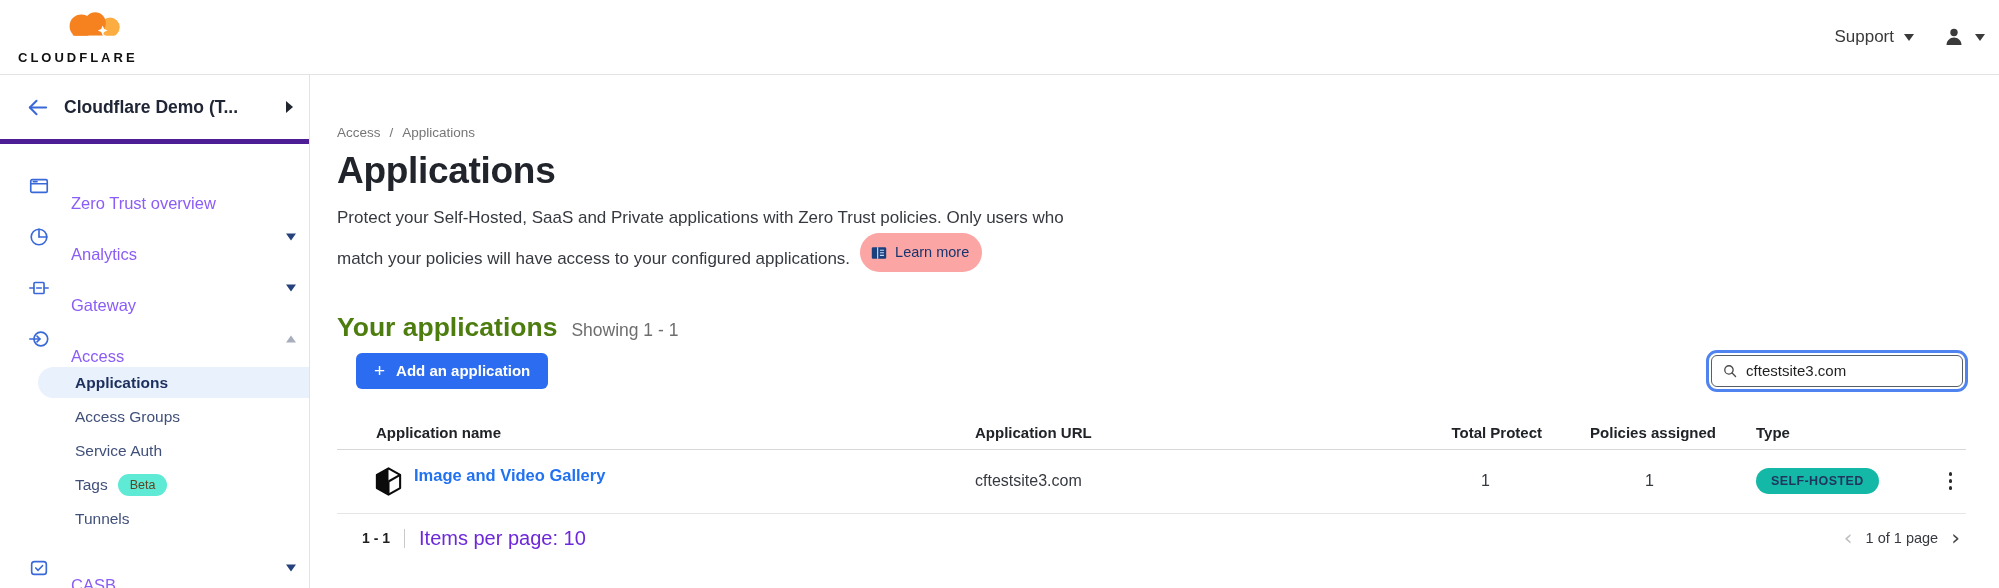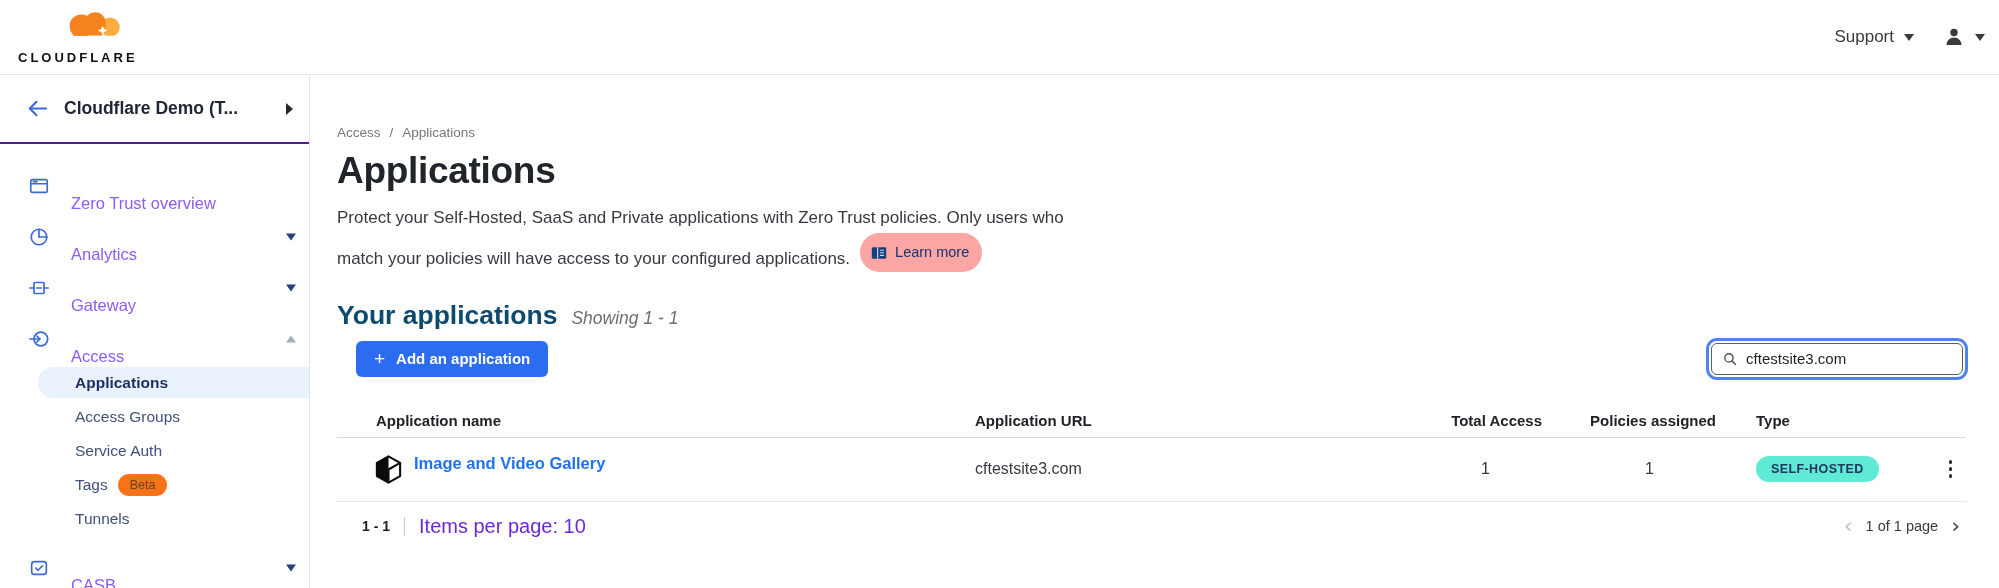--- a/index.html
+++ b/index.html
@@ -15,50 +15,50 @@
   .topbar-right { display:flex; align-items:center; gap:28px; padding-right:4px; }
   .support { display:flex; align-items:center; gap:10px; font-size:17px; color:#3a3a3a; cursor:pointer; }
   .user-menu { display:flex; align-items:center; gap:9px; cursor:pointer; }
   .caret-down { width:0; height:0; border-left:5.5px solid transparent; border-right:5.5px solid transparent; border-top:7px solid #3a3a3a; }
   .caret-up-gray { width:0; height:0; border-left:5.5px solid transparent; border-right:5.5px solid transparent; border-bottom:7px solid #a7aebc; }
   .nav .caret-down { border-top-color:#26427c; }
 
   
   .shell { display:flex; height:513px; }
   .sidebar { width:310px; flex:none; border-right:1px solid #e3e3e3; }
-  .account-row { height:69px; border-bottom:2px solid #4c1d95; display:flex; align-items:center;
+  .account-row { height:69px; border-bottom:5px solid #4c1d95; display:flex; align-items:center;
     padding:0 16px 0 26px; gap:15px; cursor:pointer; }
   .account-name { flex:1; font-size:17.5px; font-weight:700; color:#202635; white-space:nowrap; overflow:hidden; }
   .account-caret { width:0; height:0; border-top:6px solid transparent; border-bottom:6px solid transparent; border-left:7px solid #20252e; }
 
   .nav { padding-top:16px; }
   .nav-item { height:51px; display:flex; align-items:center; padding-left:28px; gap:21px; cursor:pointer; position:relative; }
   .nav-item .caret-down, .nav-item .caret-up-gray { position:absolute; right:13px; top:50%; transform:translateY(-50%); }
   .nav-icon { width:22px; height:22px; display:flex; align-items:center; justify-content:center; }
   .nav-label { font-size:16.5px; color:#8b5cf6;margin-top:36px; }
   .subnav-item { height:34px; display:flex; align-items:center; padding-left:75px; font-size:15.5px; color:#41507a; cursor:pointer; }
   .subnav-item.selected { height:31px; margin:3px 0 2px 38px; padding-left:37px; background:#e9f1fc;
     border-radius:17px 0 0 17px; font-weight:700; color:#1c2f5e; }
-  .beta-badge { margin-left:10px; background:#f97316; color:#5d4526; font-size:12.5px;
+  .beta-badge { margin-left:10px; background:#5eead4; color:#5d4526; font-size:12.5px;
     padding:4px 12px; border-radius:12px; }
   .nav-item.casb { margin-top:6px; }
 
   
   .main { flex:1; padding:50px 33px 0 27px; }
   .breadcrumb { display:flex; gap:9px; font-size:13.5px; color:#767676; }
   .breadcrumb span { cursor:pointer; }
   .page-title { margin-top:10px; font-size:37px; font-weight:700; color:#21252b; letter-spacing:-0.3px; }
   .page-desc { margin-top:10px; font-size:17px; line-height:31px; color:#36393f; max-width:1000px; }
   .learn-more { display:inline-flex; align-items:center; gap:7px; background:#fca5a5; color:#16356e;
     border-radius:999px; padding:4px 13px 4px 10px; font-size:14.5px; font-weight:500;
     margin-left:10px; vertical-align:2px; cursor:pointer; }
 
   .section-head { margin-top:26px; display:flex; align-items:baseline; gap:14px; }
-  .section-title { font-size:26.5px; font-weight:700; color:#0c4a6e; }
-  .section-showing { font-size:17.5px; font-style:italic; color:#6e6e6e; }
+  .section-title { font-size:26.5px; font-weight:700; color:#4d7c0f;margin-top:12px; }
+  .section-showing { font-size:17.5px; color:#6e6e6e; }
   .section-sub { margin-top:3px; font-size:17px; color:#36393f; }
 
   .controls { margin-top:10px; display:flex; align-items:center; justify-content:space-between; }
   .add-btn { margin-left:19px; height:36px; display:flex; align-items:center; gap:11px; background:#2b6cf0;
     color:#fff; border:none; border-radius:6px; padding:0 18px; font-size:15px; font-weight:600;
     font-family:"Liberation Sans",sans-serif; cursor:pointer; }
   .add-btn .plus { font-size:19px; font-weight:400; line-height:1; }
   .search-box { width:252px; height:32px; border:1.5px solid #595f66; border-radius:6px;
     outline:3px solid #4e83f0; outline-offset:2px; display:flex; align-items:center; gap:8px;
     padding:0 10px; margin-right:3px; background:#fff; }
@@ -69,21 +69,21 @@
   .tbl-header, .tbl-row { display:grid; grid-template-columns:638px 455px 112px 174px 214px 1fr; align-items:center; }
   .tbl-header { height:34px; border-bottom:1px solid #d8d8d8; font-size:15px; font-weight:700; color:#202327; }
   .tbl-header > div:first-child { padding-left:39px; }
   .col-right { text-align:right; }
   .cell-domains { padding-right:52px; }
   .cell-policies { padding-right:62px; }
   .col-type { padding-left:40px; }
   .tbl-row { height:64px; border-bottom:1px solid #e6e6e6; font-size:16px; color:#36393f; }
   .app-name-cell { display:flex; align-items:flex-start; gap:10px; padding-left:36px; }
   .app-link { color:#2172f0; font-weight:600; font-size:16.5px; cursor:pointer; text-decoration:none; }
-  .type-badge { display:inline-block; background:#5eead4; color:#21365f; font-size:12.5px; font-weight:700;
+  .type-badge { display:inline-block; background:#14b8a6; color:#21365f; font-size:12.5px; font-weight:700;
     letter-spacing:0.4px; padding:6px 15px; border-radius:14px; }
   .kebab { display:flex; flex-direction:column; gap:3.5px; align-items:center; cursor:pointer; padding:4px 10px; justify-self:end; margin-right:4px; }
   .kebab span { width:3.5px; height:3.5px; border-radius:50%; background:#2b2b2b; }
 
   .tbl-footer { display:flex; align-items:center; justify-content:space-between; padding-top:13px; }
   .tf-left { display:flex; align-items:center; gap:14px; margin-left:25px; }
   .tf-range { font-size:14px; font-weight:700; color:#1f1f1f; }
   .tf-divider { width:1px; height:19px; background:#c9c9c9; }
   .tf-items { font-size:20px; color:#6d28d9; cursor:pointer; }
   .tf-right { display:flex; align-items:center; gap:13px; margin-right:6px; }
@@ -259,21 +259,21 @@
             <path d="M13.8 13.8 L18.5 18.5"></path>
         </svg>
         <input type="text" value="cftestsite3.com" style="">
       </div>
     </div>
 
     <div class="table">
       <div class="tbl-header">
         <div>Application name</div>
         <div>Application URL</div>
-        <div class="col-right">Total Access</div>
+        <div class="col-right">Total Protect</div>
         <div class="col-right">Policies assigned</div>
         <div class="col-type">Type</div>
         <div></div>
       </div>
 
       <div class="tbl-row">
         <div class="app-name-cell">
           <svg width="31" height="31" viewBox="0 0 24 24">
             <path d="M12 1.8 L21 6.9 V17.1 L12 22.2 L3 17.1 V6.9 Z" fill="#ffffff" stroke="#0b0b0b" stroke-width="1.6" stroke-linejoin="round"></path>
             <path d="M12 1.8 L3 6.9 V17.1 L12 22.2 Z" fill="#0b0b0b"></path>

